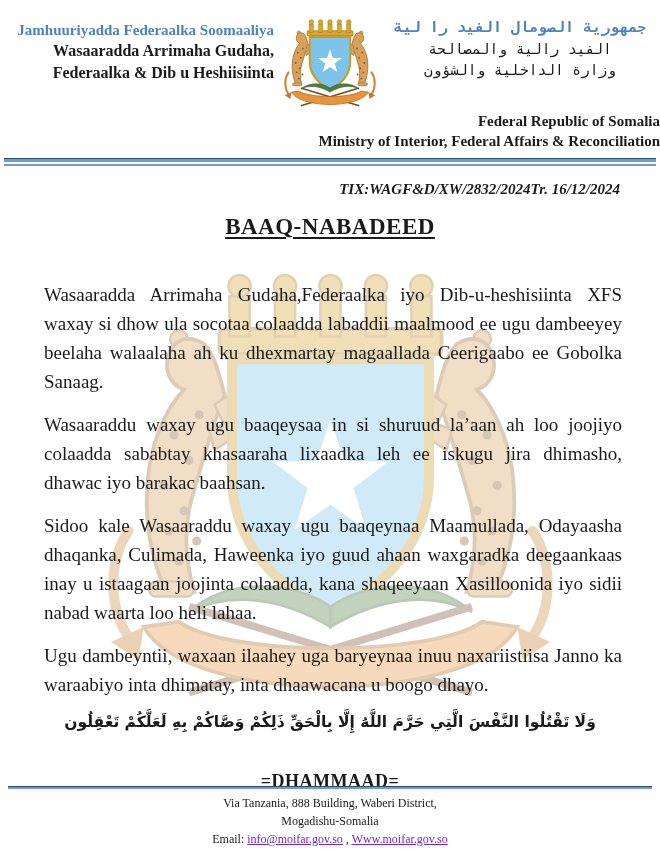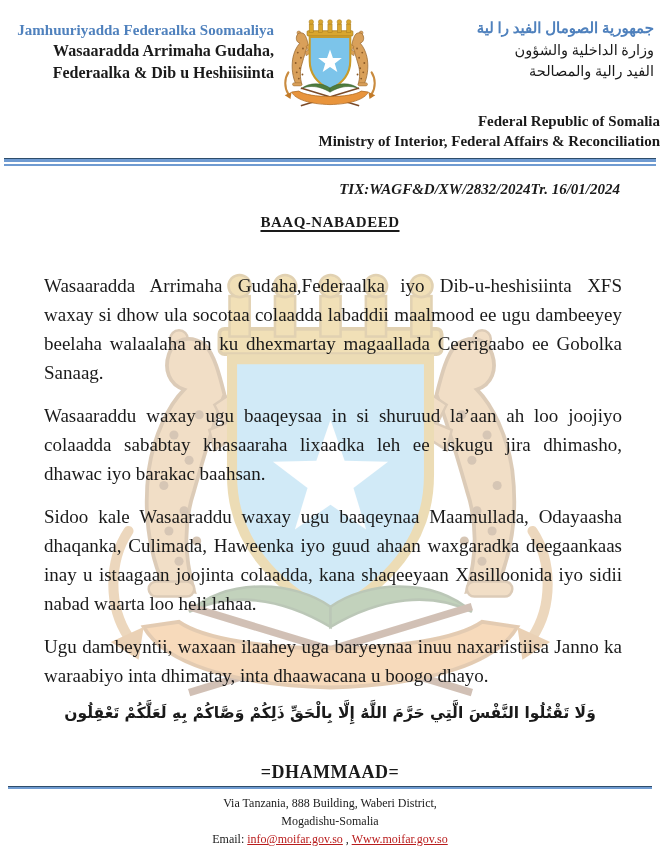--- a/index.html
+++ b/index.html
@@ -12,62 +12,62 @@
     font-family:"Liberation Serif", serif;
     color:#1a1a1a;
     overflow:hidden;
   }
   
   .header { position:relative; display:flex; padding:16px 6px 0 6px; z-index:2; }
   .hdr-left { flex:1; text-align:right; padding-top:4px; }
   .hdr-left .blue-line { color:#4f81bd; font-weight:bold; font-size:15px; line-height:1.35; }
   .hdr-left .black-line { font-weight:bold; font-size:16px; line-height:1.35; }
   .hdr-emblem { width:112px; flex:0 0 112px; display:flex; justify-content:center; }
-  .hdr-right { flex:1; text-align:right; direction:rtl; padding-top:2px; font-family:Liberation Serif, serif; }
+  .hdr-right { flex:1; text-align:center; direction:rtl; padding-top:2px; font-family:Liberation Mono, monospace; }
   .hdr-right .blue-line { color:#4f81bd; font-weight:bold; font-size:15px; line-height:1.45; }
   .hdr-right .black-line { font-size:14.5px; line-height:1.45; }
   .hdr-center { text-align:right; margin-top:2px; position:relative; z-index:2; }
   .hdr-center .c1 { font-weight:bold; font-size:15px; line-height:1.3; }
   .hdr-center .c2 { font-weight:bold; font-size:15px; line-height:1.3; }
   
   .rule-double { margin:7px 4px 0 4px; }
   .rule-double .a { height:4px; background:#6f9bd1; border-top:1px solid #2e4d6b; }
   .rule-double .b { height:2px; background:#ffffff; }
   .rule-double .c { height:2px; background:#6f9bd1; }
   
   .refrow {
     display:flex; justify-content:flex-end;
     padding:0 40px 0 42px; margin-top:15px;
     font-weight:bold; font-style:italic; font-size:15px;
     position:relative; z-index:2;
   }
   
   .doc-title {
     text-align:center; margin-top:16px;
-    font-weight:bold; font-size:15px; letter-spacing:0.5px;
+    font-weight:bold; font-size:23px; letter-spacing:0.5px;
     text-decoration:underline; text-decoration-thickness:2px; text-underline-offset:3px;
     position:relative; z-index:2;
   }
   
   .body-text { position:relative; z-index:2; padding:0 38px 0 44px; margin-top:40px; }
   .para { font-size:19px; line-height:29px; text-align:justify; margin-bottom:14px; }
   .verse {
     direction:rtl; text-align:center; font-weight:bold;
     font-family:"DejaVu Sans", sans-serif;
     font-size:15.5px; padding:0 46px; margin-top:8px;
     position:relative; z-index:2;
   }
   .closing { text-align:center; font-weight:bold; font-size:18px; letter-spacing:0.5px; margin-top:40px; position:relative; z-index:2; }
   
   .watermark { position:absolute; left:78px; top:258px; width:505px; height:455px; opacity:0.34; z-index:1; pointer-events:none; }
   
   .footer { position:absolute; left:0; right:0; bottom:6px; z-index:2; }
   .footer-rule { margin:0 8px 5px 8px; height:3px; background:#6f9bd1; border-top:1px solid #2e4d6b; }
   .footer-text { text-align:center; font-size:12px; line-height:1.5; }
-  .footer a, .footer .link { color:#b91c1c; text-decoration:underline; cursor:pointer; }
+  .footer a, .footer .link { color:#6d28d9; text-decoration:underline; cursor:pointer; }
 </style>
 </head>
 <body>
 
 <div class="page">
 
   <svg width="0" height="0" style="position:absolute" aria-hidden="true">
     <defs>
       <g id="coa">
 
@@ -131,38 +131,38 @@
       <div class="black-line">Wasaaradda Arrimaha Gudaha,</div>
       <div class="black-line">Federaalka &amp; Dib u Heshiisiinta</div>
     </div>
     <div class="hdr-emblem">
       <svg width="104" height="94" viewBox="0 0 200 180">
         <use href="#coa"></use>
       </svg>
     </div>
     <div class="hdr-right">
       <div class="blue-line">جمهورية الصومال الفيد را لية</div>
+      <div class="black-line">الفيد رالية والمصالحة</div>
       <div class="black-line">وزارة الداخلية والشؤون</div>
-      <div class="black-line">الفيد رالية والمصالحة</div>
     </div>
   </div>
   <div class="hdr-center">
     <div class="c1">Federal Republic of Somalia</div>
     <div class="c2">Ministry of Interior, Federal Affairs &amp; Reconciliation</div>
   </div>
 
   <div class="rule-double">
     <div class="a"></div>
       <div class="b"></div>
       <div class="c"></div>
   </div>
 
   <div class="refrow">
     <span>TIX:WAGF&amp;D/XW/2832/2024</span>
-    <span>Tr. 16/01/2024</span>
+    <span>Tr. 16/12/2024</span>
   </div>
 
   <div class="doc-title">BAAQ-NABADEED</div>
 
   <div class="body-text">
     <p class="para">Wasaaradda Arrimaha Gudaha,Federaalka iyo Dib-u-heshisiinta XFS waxay si dhow ula socotaa colaadda labaddii maalmood ee ugu dambeeyey beelaha walaalaha ah ku dhexmartay magaallada Ceerigaabo ee Gobolka Sanaag.</p>
     <p class="para">Wasaaraddu waxay ugu baaqeysaa in si shuruud la’aan ah loo joojiyo colaadda sababtay khasaaraha lixaadka leh ee iskugu jira dhimasho,  dhawac iyo barakac baahsan.</p>
     <p class="para">Sidoo kale Wasaaraddu waxay ugu baaqeynaa Maamullada, Odayaasha dhaqanka, Culimada, Haweenka iyo guud ahaan waxgaradka deegaankaas inay u istaagaan joojinta colaadda, kana shaqeeyaan Xasilloonida iyo sidii nabad waarta loo heli lahaa.</p>
     <p class="para">Ugu dambeyntii, waxaan ilaahey uga baryeynaa inuu naxariistiisa Janno ka waraabiyo inta dhimatay, inta dhaawacana u boogo dhayo.</p>
   </div>

